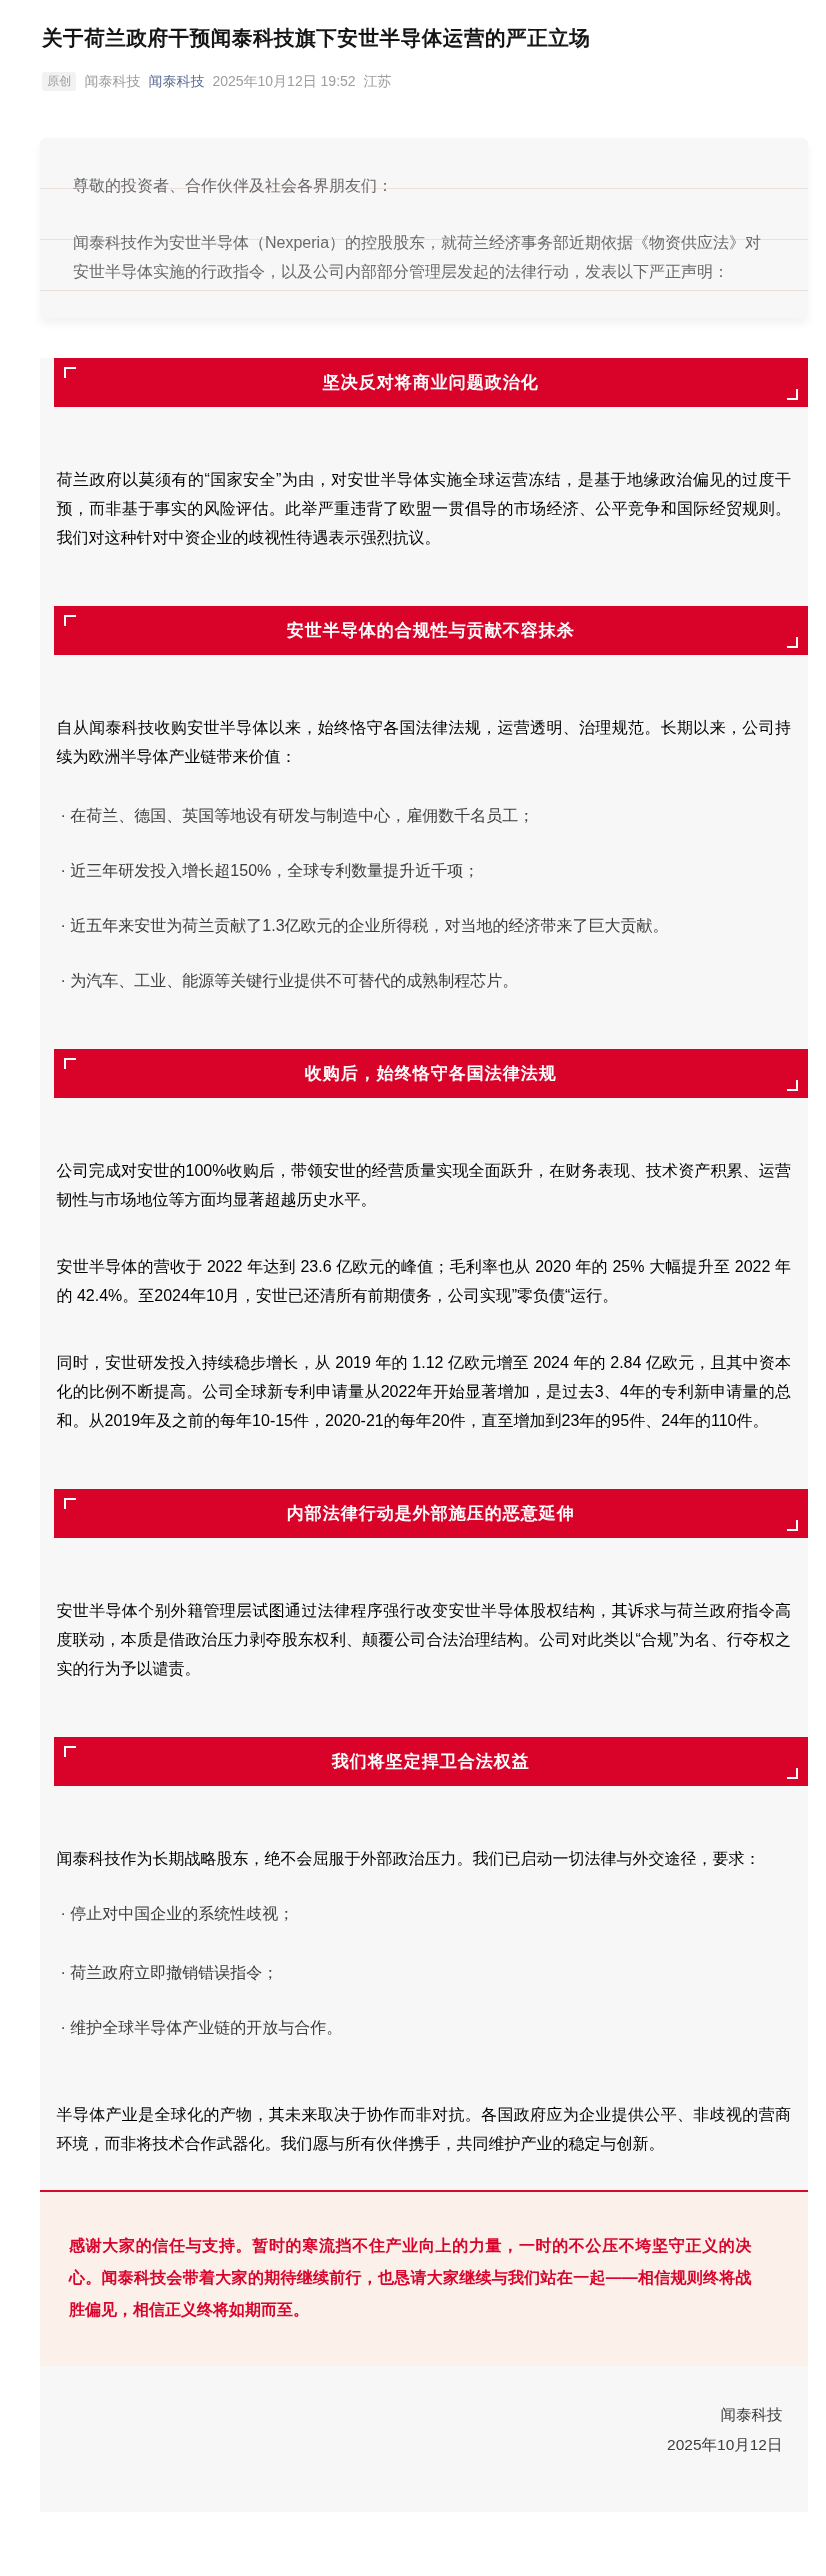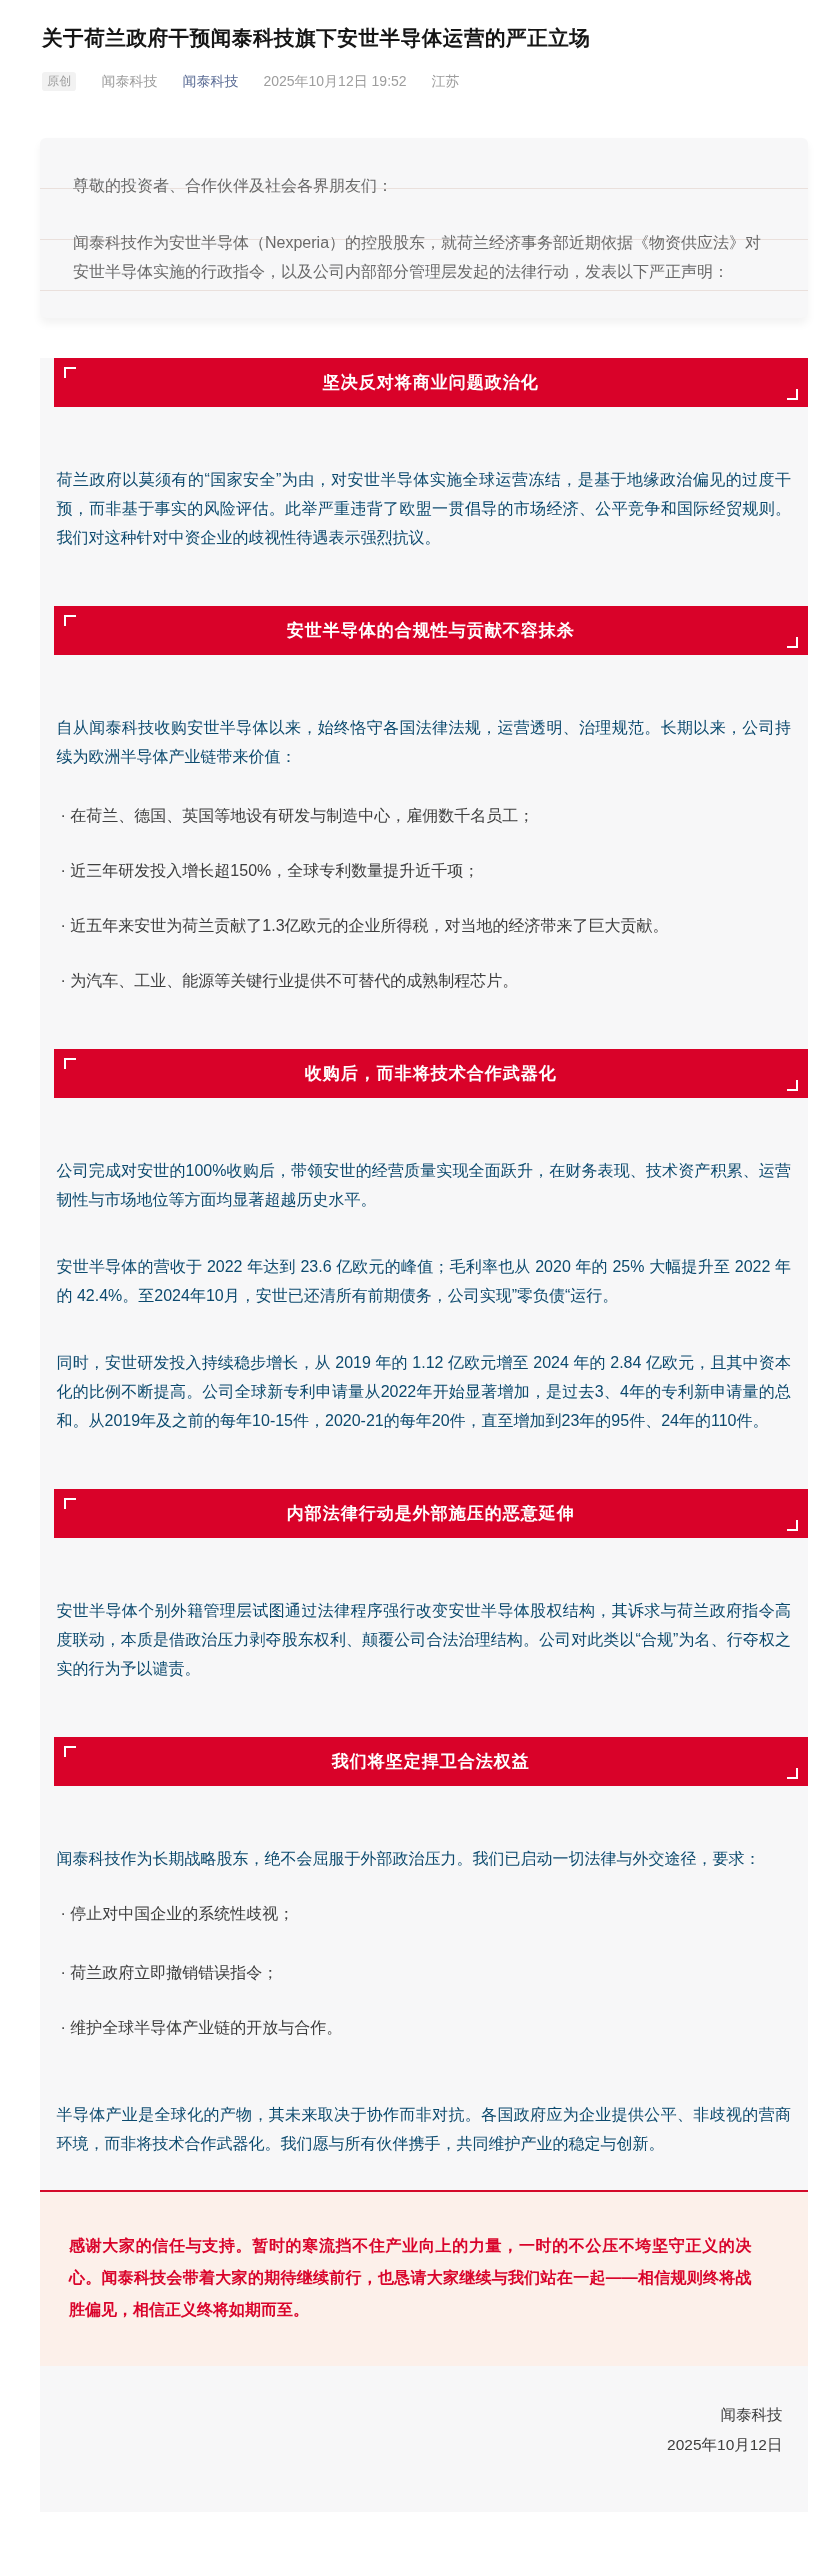--- a/index.html
+++ b/index.html
@@ -18,21 +18,21 @@
     font-size: 20.6px;
     font-weight: 700;
     color: #151515;
     line-height: 1.32;
     letter-spacing: 0.5px;
     margin-bottom: 20.6px;
   }
   .byline {
     display: flex;
     align-items: center;
-    gap: 25px;
+    gap: 8px;
     font-size: 14px;
     color: #9d9d9d;
     white-space: nowrap;
   }
   .badge {
     background: #f2f2f2;
     color: #9d9d9d;
     font-size: 12px;
     line-height: 1;
     padding: 3.6px 5.2px 4.1px;
@@ -96,21 +96,21 @@
     bottom: 7.2px; right: 9.3px;
     width: 11.3px; height: 11.3px;
     border-bottom: 2.6px solid #ffffff;
     border-right: 2.6px solid #ffffff;
   }
 
   .para {
     padding: 0 16.5px;
     font-size: 16px;
     line-height: 29px;
-    color: #0c4a6e;
+    color: #000000;
     text-align: justify;
   }
   .para.lead { margin-top: 58px; }
   .para.follow { margin-top: 38px; }
   .bullet {
     padding: 0 16.5px 0 20.6px;
     font-size: 16px;
     line-height: 29px;
     color: #3d3d3d;
     margin-top: 26px;
@@ -176,21 +176,21 @@
       <span class="corner-br"></span>
     </div>
     <p class="para lead">自从闻泰科技收购安世半导体以来，始终恪守各国法律法规，运营透明、治理规范。长期以来，公司持续为欧洲半导体产业链带来价值：</p>
     <p class="bullet first">· 在荷兰、德国、英国等地设有研发与制造中心，雇佣数千名员工；</p>
     <p class="bullet">· 近三年研发投入增长超150%，全球专利数量提升近千项；</p>
     <p class="bullet">· 近五年来安世为荷兰贡献了1.3亿欧元的企业所得税，对当地的经济带来了巨大贡献。</p>
     <p class="bullet">· 为汽车、工业、能源等关键行业提供不可替代的成熟制程芯片。</p>
 
     <div class="banner">
       <span class="corner-tl"></span>
-      <span class="banner-title">收购后，而非将技术合作武器化</span>
+      <span class="banner-title">收购后，始终恪守各国法律法规</span>
       <span class="corner-br"></span>
     </div>
     <p class="para lead">公司完成对安世的100%收购后，带领安世的经营质量实现全面跃升，在财务表现、技术资产积累、运营韧性与市场地位等方面均显著超越历史水平。</p>
     <p class="para follow">安世半导体的营收于 2022 年达到 23.6 亿欧元的峰值；毛利率也从 2020 年的 25% 大幅提升至 2022 年的 42.4%。至2024年10月，安世已还清所有前期债务，公司实现”零负债“运行。</p>
     <p class="para follow">同时，安世研发投入持续稳步增长，从 2019 年的 1.12 亿欧元增至 2024 年的 2.84 亿欧元，且其中资本化的比例不断提高。公司全球新专利申请量从2022年开始显著增加，是过去3、4年的专利新申请量的总和。从2019年及之前的每年10-15件，2020-21的每年20件，直至增加到23年的95件、24年的110件。</p>
 
     <div class="banner">
       <span class="corner-tl"></span>
       <span class="banner-title">内部法律行动是外部施压的恶意延伸</span>
       <span class="corner-br"></span>

